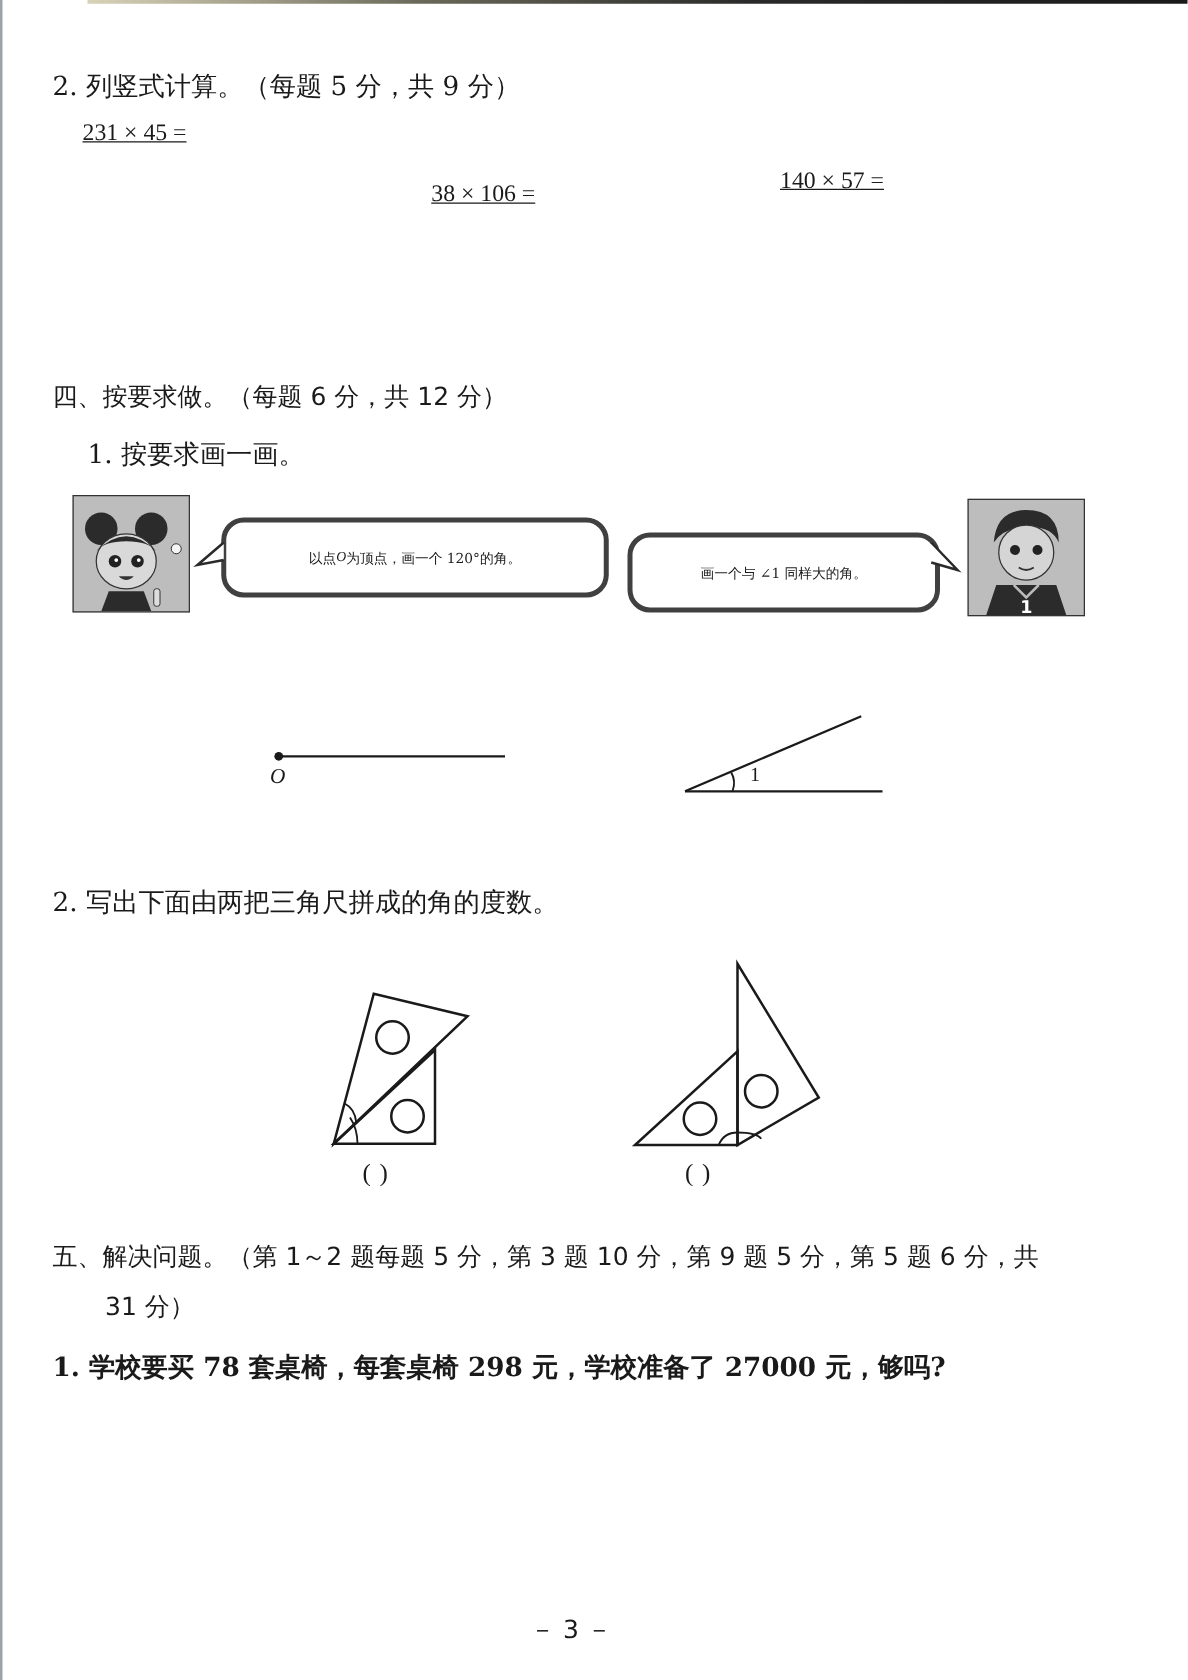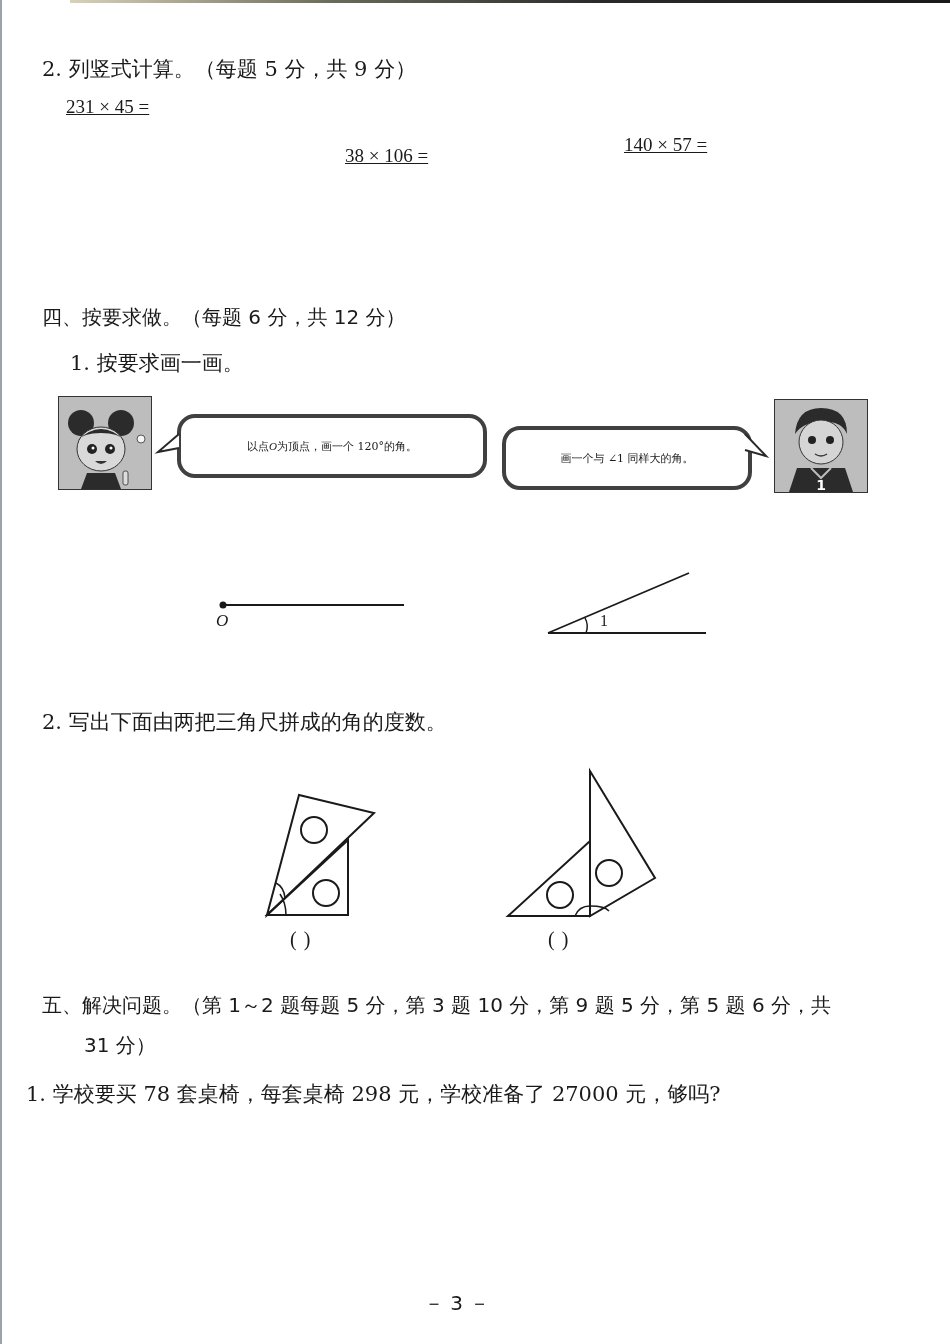--- a/index.html
+++ b/index.html
@@ -122,15 +122,15 @@
 
   <polygon points="85,3 85,148 150,110" fill="none" stroke="#1a1a1a" stroke-width="2"></polygon>
   <circle cx="55" cy="127" r="13" fill="none" stroke="#1a1a1a" stroke-width="2"></circle>
   <circle cx="104" cy="105" r="13" fill="none" stroke="#1a1a1a" stroke-width="2"></circle>
   <path d="M70 148 Q74 138 85 138 Q100 138 104 143" fill="none" stroke="#1a1a1a" stroke-width="1.5"></path>
 </svg>
 <div class="abs" style="left:548px; top:928px; font-size:20px; font-family:'Liberation Serif', serif; letter-spacing:1px;">(      )</div>
 
 <div class="abs hd" style="left:42px; top:992px;">五、解决问题。（第 1～2 题每题 5 分，第 3 题 10 分，第 9 题 5 分，第 5 题 6 分，共</div>
 <div class="abs hd" style="left:84px; top:1032px;">31 分）</div>
-<div class="abs q" style="left:26px; top:1080px;">1. 学校要买 78 套桌椅，每套桌椅 298 元，学校准备了 27000 元，够吗?</div>
+<div class="abs q" style="left:42px; top:1080px;font-weight:bold;">1. 学校要买 78 套桌椅，每套桌椅 298 元，学校准备了 27000 元，够吗?</div>
 
 <div class="abs page-num" style="left:424px; top:1290px;">－ 3 －</div>
 
 </body></html>

